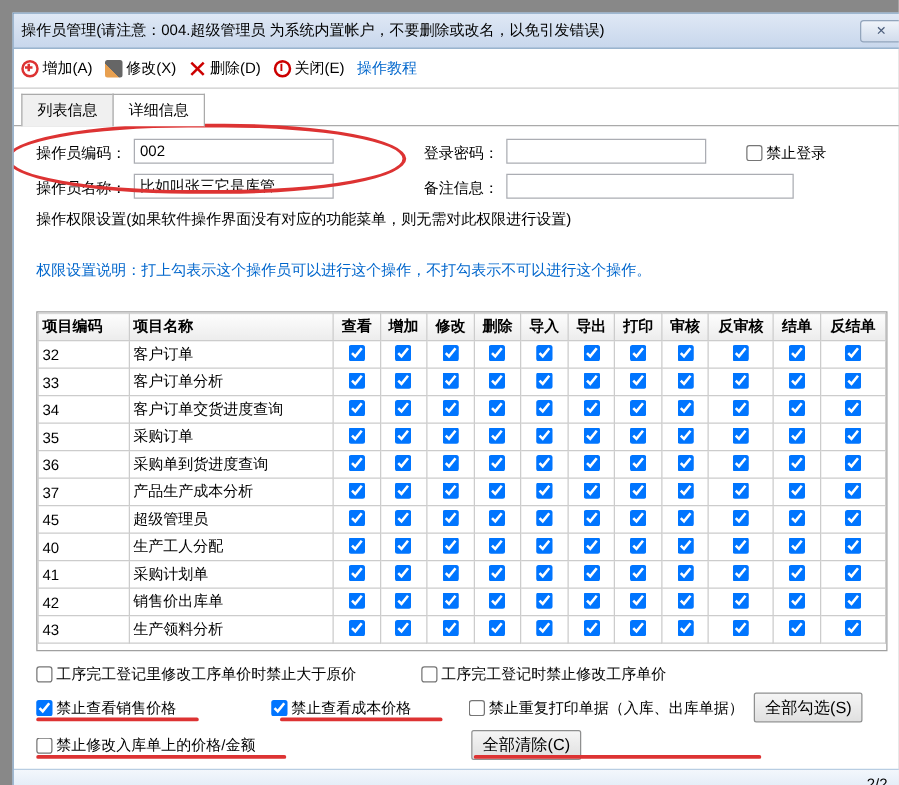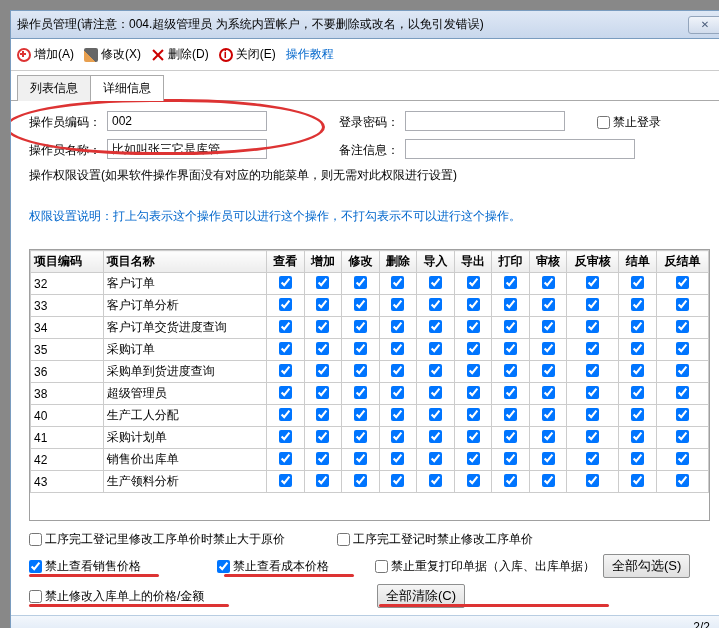--- a/index.html
+++ b/index.html
@@ -202,21 +202,36 @@
               <td class="ck"><input type="checkbox" checked="" style=""></td>
               <td class="ck"><input type="checkbox" checked="" style=""></td>
               <td class="ck"><input type="checkbox" checked="" style=""></td>
               <td class="ck"><input type="checkbox" checked="" style=""></td>
               <td class="ck"><input type="checkbox" checked="" style=""></td>
               <td class="ck"><input type="checkbox" checked="" style=""></td>
               <td class="ck"><input type="checkbox" checked="" style=""></td>
               <td class="ck"><input type="checkbox" checked="" style=""></td>
             </tr>
             <tr>
-              <td class="col1">38</td>
+              <td class="col1">37</td>
+              <td class="col2">产品生产成本分析</td>
+              <td class="ck"><input type="checkbox" checked="" style=""></td>
+              <td class="ck"><input type="checkbox" checked="" style=""></td>
+              <td class="ck"><input type="checkbox" checked="" style=""></td>
+              <td class="ck"><input type="checkbox" checked="" style=""></td>
+              <td class="ck"><input type="checkbox" checked="" style=""></td>
+              <td class="ck"><input type="checkbox" checked="" style=""></td>
+              <td class="ck"><input type="checkbox" checked="" style=""></td>
+              <td class="ck"><input type="checkbox" checked="" style=""></td>
+              <td class="ck"><input type="checkbox" checked="" style=""></td>
+              <td class="ck"><input type="checkbox" checked="" style=""></td>
+              <td class="ck"><input type="checkbox" checked="" style=""></td>
+            </tr>
+            <tr>
+              <td class="col1">45</td>
               <td class="col2">超级管理员</td>
               <td class="ck"><input type="checkbox" checked="" style=""></td>
               <td class="ck"><input type="checkbox" checked="" style=""></td>
               <td class="ck"><input type="checkbox" checked="" style=""></td>
               <td class="ck"><input type="checkbox" checked="" style=""></td>
               <td class="ck"><input type="checkbox" checked="" style=""></td>
               <td class="ck"><input type="checkbox" checked="" style=""></td>
               <td class="ck"><input type="checkbox" checked="" style=""></td>
               <td class="ck"><input type="checkbox" checked="" style=""></td>
               <td class="ck"><input type="checkbox" checked="" style=""></td>

